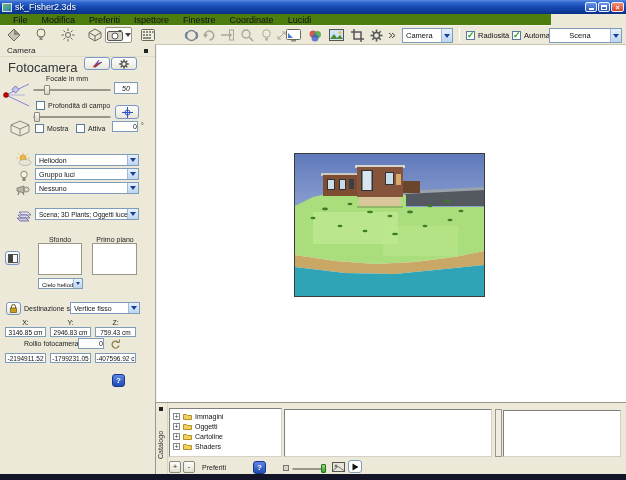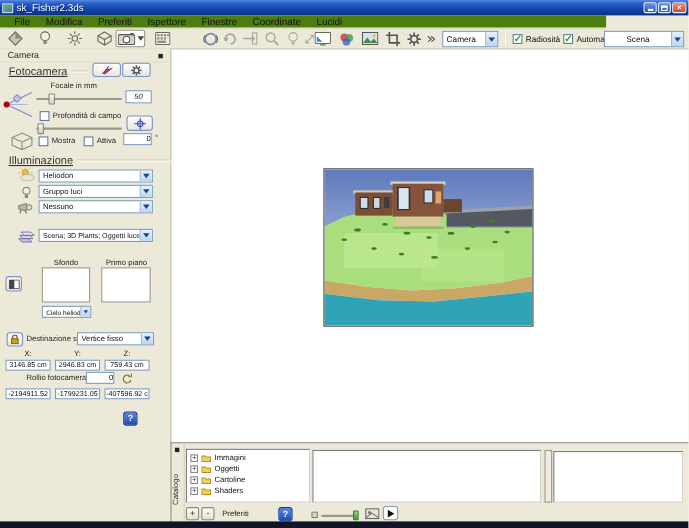--- a/index.html
+++ b/index.html
@@ -36,21 +36,21 @@
   .arrdown { width:0; height:0; border-left:3px solid transparent; border-right:3px solid transparent; border-top:4px solid #1c3f94; }
   .cb { position:absolute; width:9px; height:9px; background:#fff; border:1px solid #5a7a9a; font-size:9px; line-height:7px; color:#1ba11b; text-align:center; font-weight:bold; }
   .cblabel { position:absolute; font-size:7.5px; color:#111; }
   .vsep { position:absolute; top:2px; width:1px; height:14px; background:#c9c5b2; border-right:1px solid #fff; }
 
   
   #panel { left:0; top:44px; width:156px; height:430px; background:#ece9d8; border-right:1px solid #aca899; }
   #panel .hdr { position:absolute; left:0; top:0; width:155px; height:13px; border-bottom:1px solid #e0dcc8; font-size:8px; padding:2px 0 0 7px; color:#222; }
   #panel .hdrdot { position:absolute; right:7px; top:5px; width:4px; height:4px; background:#222; }
   .secrow { position:absolute; display:flex; width:148px; }
-  .seclabel { font-size:10px; color:#333; white-space:nowrap;text-decoration:underline; }
+  .seclabel { font-size:13px; color:#333; white-space:nowrap; }
   .secline { flex:1; height:2px; margin:4px 0 0 4px; border-top:1px solid #cdc9b5; border-bottom:1px solid #fcfbf5; }
   .xpbtn { position:absolute; background:linear-gradient(180deg,#fefefe,#e8e6da); border:1px solid #7a96c8; border-radius:3px; display:flex; align-items:center; justify-content:center; }
   .field { position:absolute; background:#fff; border:1px solid #7f9db9; font-size:6.5px; display:flex; align-items:center; justify-content:center; color:#111; white-space:nowrap; overflow:hidden; }
   input.fld { position:absolute; background:#fff; border:1px solid #7f9db9; font-size:7px; font-family:"Liberation Sans",sans-serif; text-align:center; color:#111; }
   .slidertrack { position:absolute; height:2px; background:#fff; border:1px solid #9a968a; border-radius:1px; }
   .sliderthumb { position:absolute; width:6px; height:10px; background:linear-gradient(180deg,#f8f8f5,#d5d3c5); border:1px solid #8a8a7a; border-radius:1px; }
   .tinylabel { position:absolute; font-size:7px; color:#222; white-space:nowrap; }
   .ctrlabel { position:absolute; font-size:7px; color:#222; text-align:center; }
   .helpbtn { position:absolute; width:13px; height:13px; border-radius:3px; background:linear-gradient(180deg,#5c86e8,#1e4cb4); border:1px solid #16368c; color:#fff; font-size:8px; font-weight:bold; display:flex; align-items:center; justify-content:center; }
 
@@ -331,24 +331,20 @@
         <path d="M1,5 L10,9 L19,5 M10,9 L10,16" fill="none" stroke="#8a8a7a"></path>
       </svg>
   </div>
   <div class="cb" style="left:35px;top:80px"></div>
   <span class="tinylabel" style="left:47px;top:81px">Mostra</span>
   <div class="cb" style="left:76px;top:80px"></div>
   <span class="tinylabel" style="left:88px;top:81px">Attiva</span>
   <input class="fld" style="left: 112px; top: 77px; width: 26px; height: 11px; text-align: right;" value="0">
   <span class="tinylabel" style="left:141px;top:78px">°</span>
 
-  <div class="secrow" style="left:8px;top:97px">
-    <span class="seclabel">Illuminazione</span>
-    <span class="secline"></span>
-  </div>
   <div class="abs" style="left:15px;top:108px">
     <svg width="17" height="13">
         <circle cx="8" cy="5" r="3" fill="#f0b840" stroke="#c08820" stroke-width="0.6"></circle>
         <g stroke="#e0a030" stroke-width="0.8">
           <line x1="8" y1="0" x2="8" y2="1.5"></line>
           <line x1="3" y1="5" x2="1.5" y2="5"></line>
           <line x1="13" y1="5" x2="14.5" y2="5"></line>
           <line x1="4.5" y1="1.5" x2="3.5" y2="0.5"></line>
           <line x1="11.5" y1="1.5" x2="12.5" y2="0.5"></line>
         </g>

